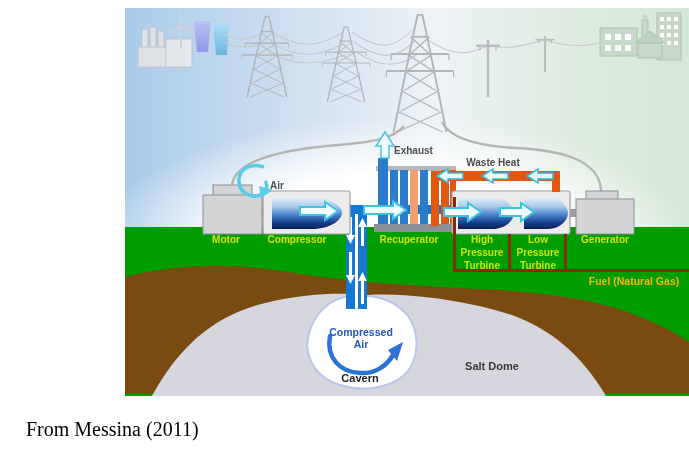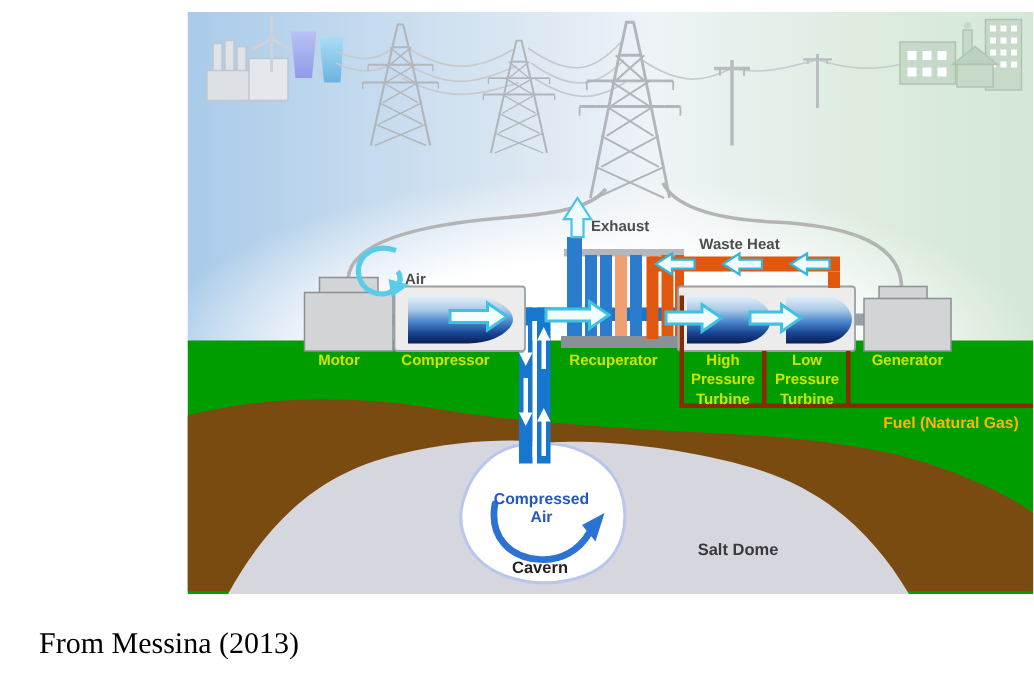--- a/index.html
+++ b/index.html
@@ -257,14 +257,14 @@
     <text class="lbl-fuel" x="634" y="285" text-anchor="middle">Fuel (Natural Gas)</text>
     <g>
       <text class="lbl-blue" x="361" y="336" text-anchor="middle">Compressed</text>
       <text class="lbl-blue" x="361" y="348" text-anchor="middle">Air</text>
     </g>
     <text class="lbl-cavern" x="360" y="382" text-anchor="middle">Cavern</text>
     <text class="lbl-salt" x="492" y="370" text-anchor="middle">Salt Dome</text>
   </g>
 </svg>
 
-<div class="caption">From Messina (2013)</div>
+<div class="caption">From Messina (2011)</div>
 </div>
 
 </body></html>

